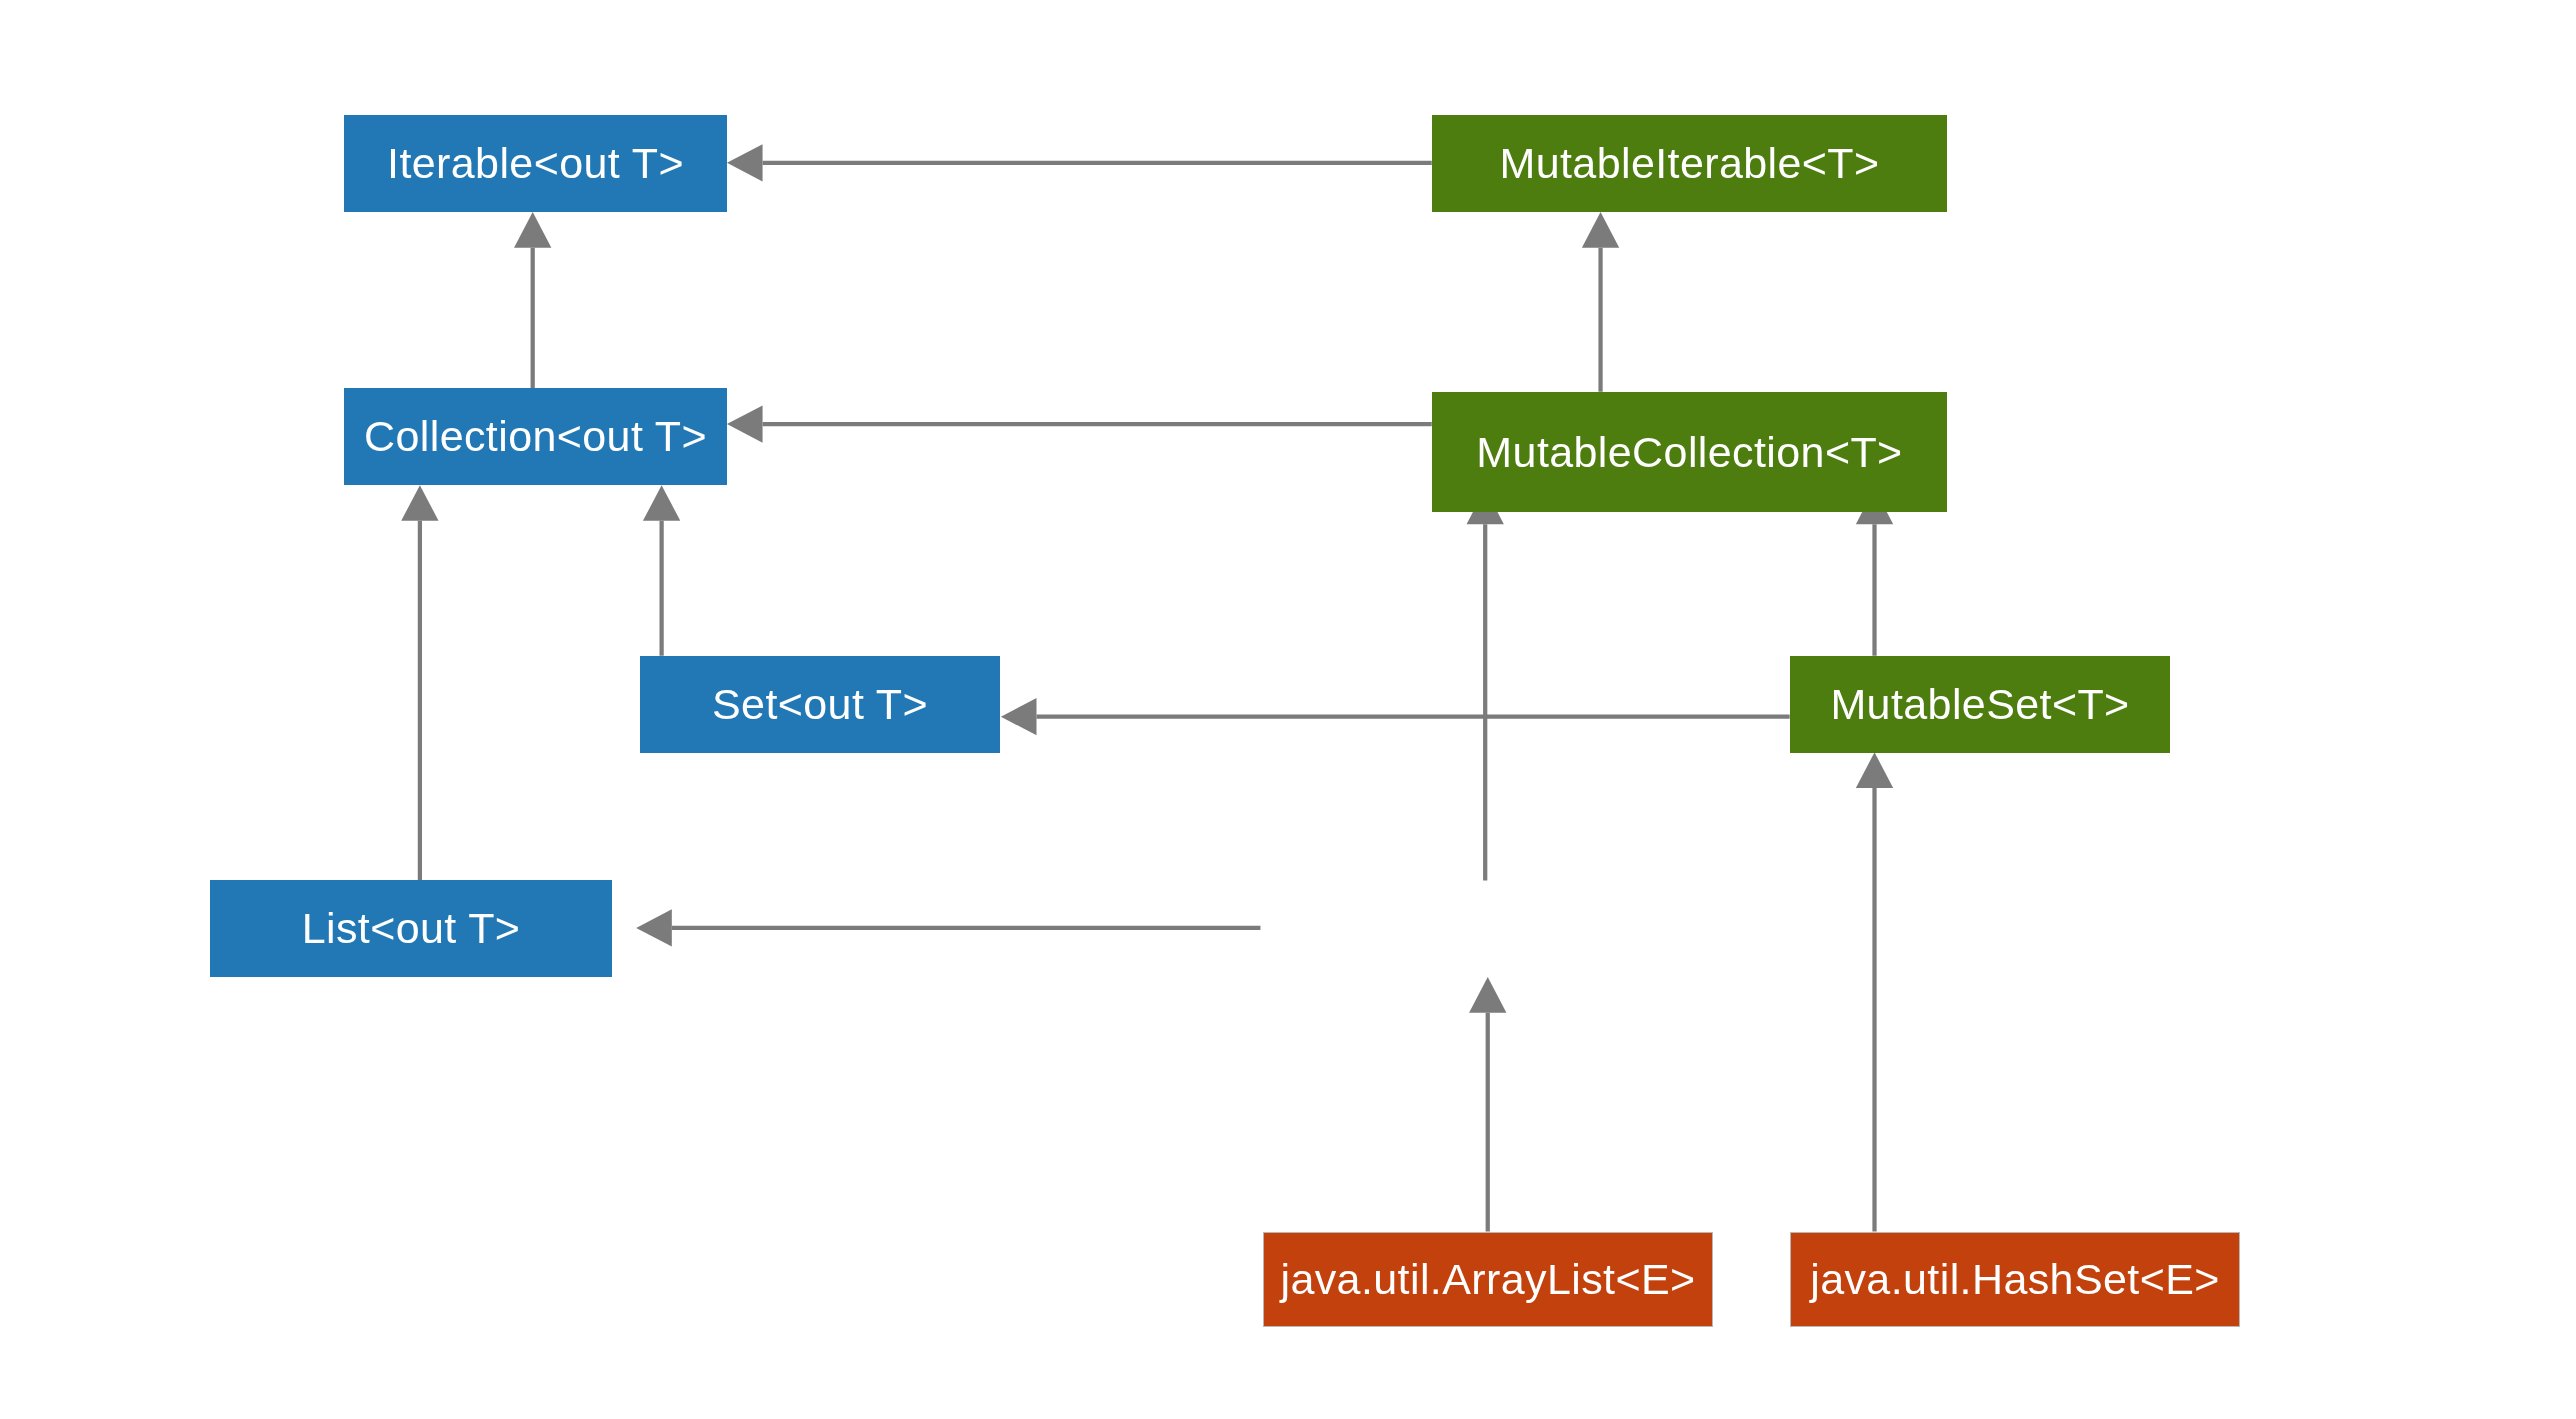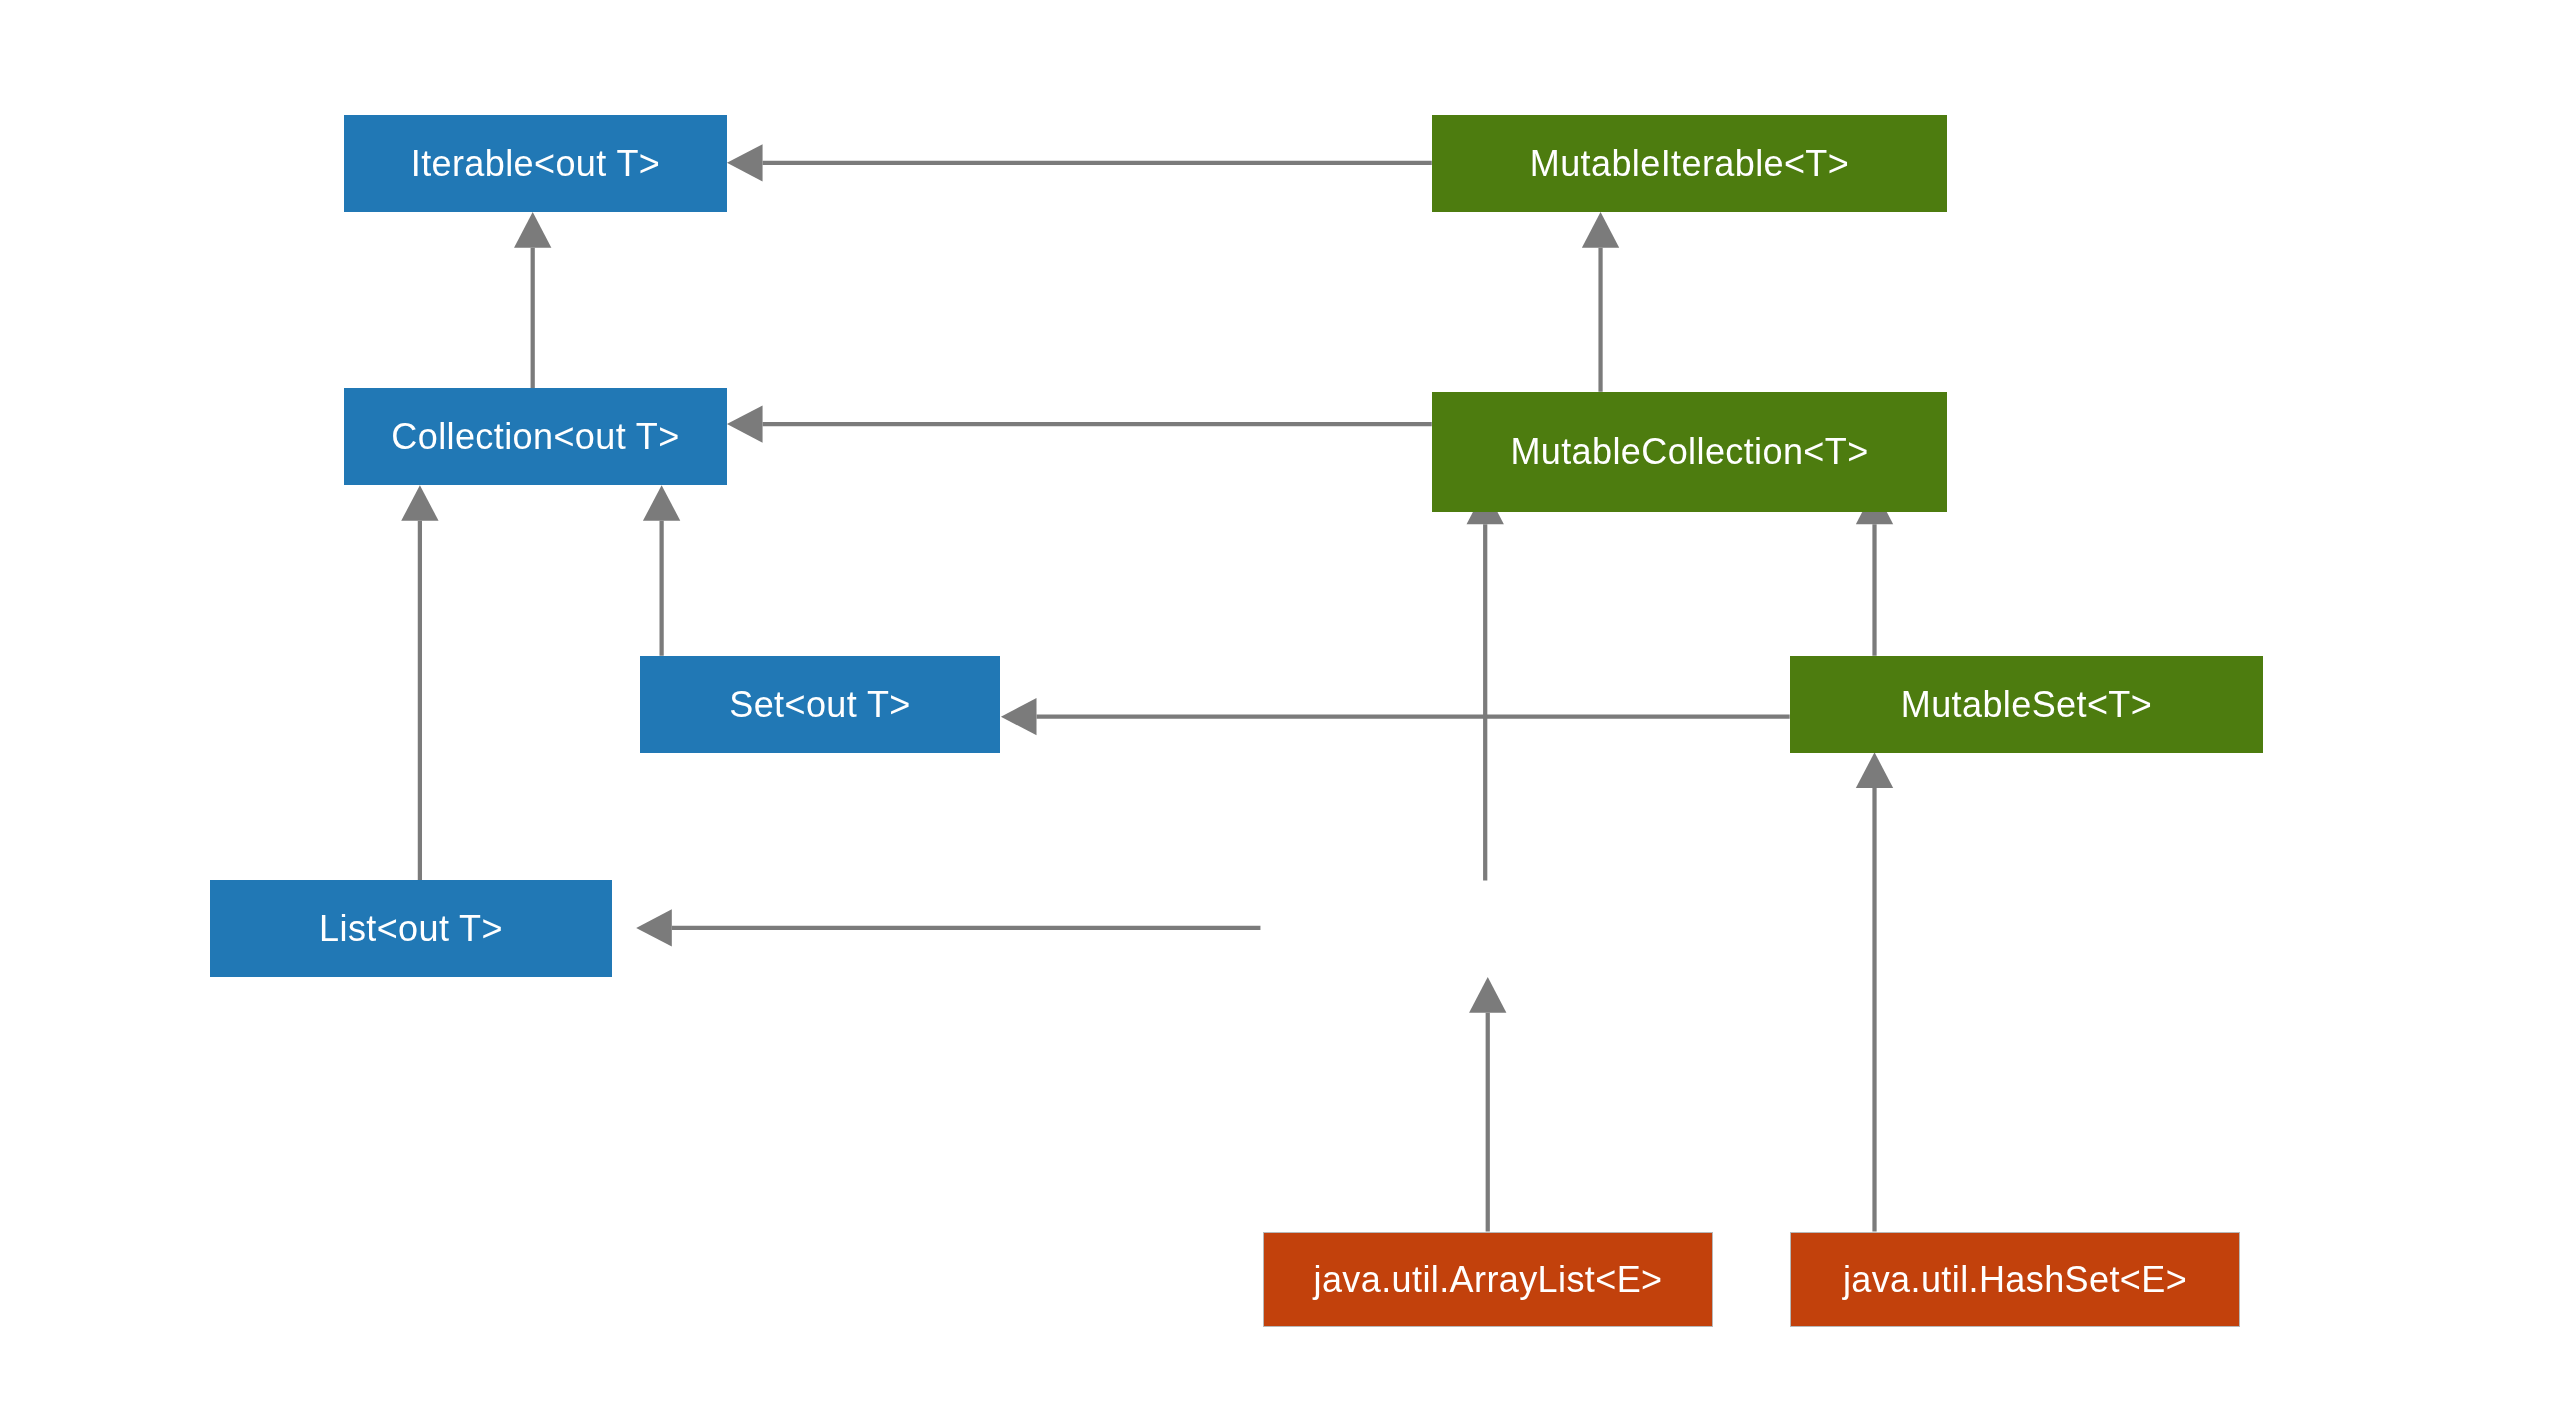--- a/index.html
+++ b/index.html
@@ -10,21 +10,21 @@
     font-family:"Liberation Sans","DejaVu Sans",sans-serif;
     overflow:hidden;
   }
   #edges{position:absolute;left:0;top:0;width:2576px;height:1419px;}
   .edge-line{stroke:#7b7b7b;stroke-width:5;}
   .edge-head{fill:#7b7b7b;stroke:none;}
   .node{
     position:absolute;
     display:flex;align-items:center;justify-content:center;
     color:#ffffff;
-    font-size:36px;font-weight:300;letter-spacing:0.4px;
+    font-size:43px;font-weight:300;letter-spacing:0.4px;
     white-space:nowrap;
     box-sizing:border-box;
     text-align:center;
   }
   .node.readonly{background:#2178b5;}
   .node.mutable{background:#4d7c0f;}
   .node.java{background:#c2410c;border:1.7px solid #b8b8b8;}
 </style>
 </head>
 <body>
@@ -85,21 +85,21 @@
   <div class="node readonly" style="left:344px;top:115px;width:383px;height:97px">Iterable&lt;out T&gt;</div>
 
   <div class="node mutable" style="left:1432px;top:115px;width:515px;height:97px">MutableIterable&lt;T&gt;</div>
 
   <div class="node readonly" style="left:344px;top:388px;width:383px;height:97px">Collection&lt;out T&gt;</div>
 
   <div class="node mutable" style="left:1432px;top:392px;width:515px;height:120px">MutableCollection&lt;T&gt;</div>
 
   <div class="node readonly" style="left:640px;top:656px;width:360px;height:97px">Set&lt;out T&gt;</div>
 
-  <div class="node mutable" style="left:1790px;top:656px;width:473px;height:97px">MutableSet&lt;T&gt;</div>
+  <div class="node mutable" style="left:1790px;top:656px;width:380px;height:97px">MutableSet&lt;T&gt;</div>
 
   <div class="node readonly" style="left:210px;top:880px;width:402px;height:97px">List&lt;out T&gt;</div>
 
 
   <div class="node java" style="left:1263px;top:1232px;width:450px;height:95px">java.util.ArrayList&lt;E&gt;</div>
 
   <div class="node java" style="left:1790px;top:1232px;width:450px;height:95px">java.util.HashSet&lt;E&gt;</div>
 
 </div>
 

